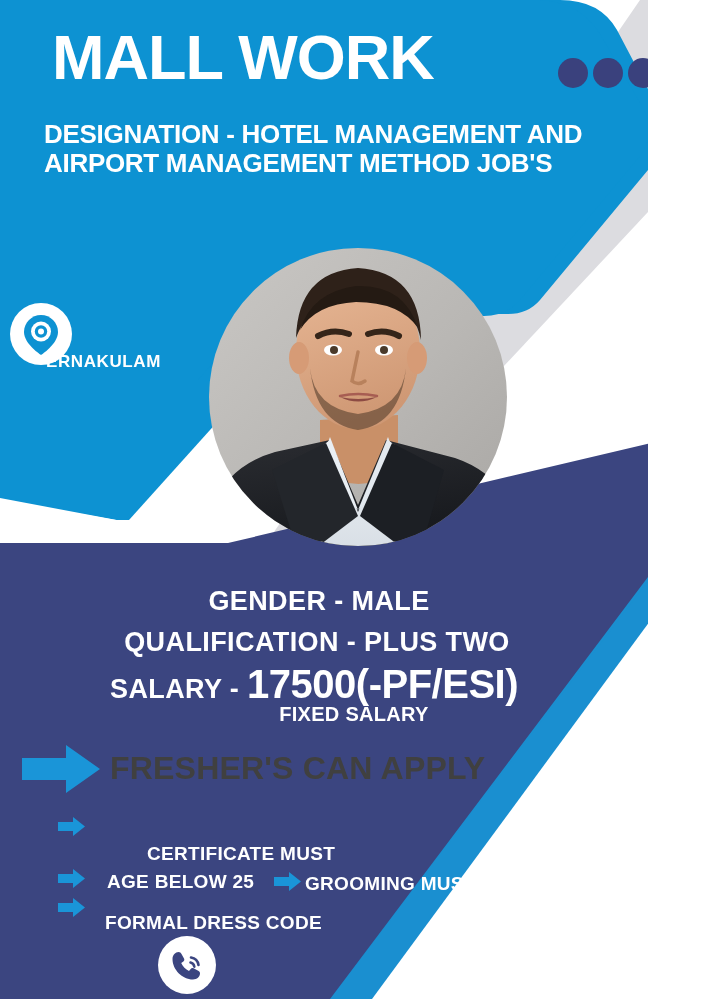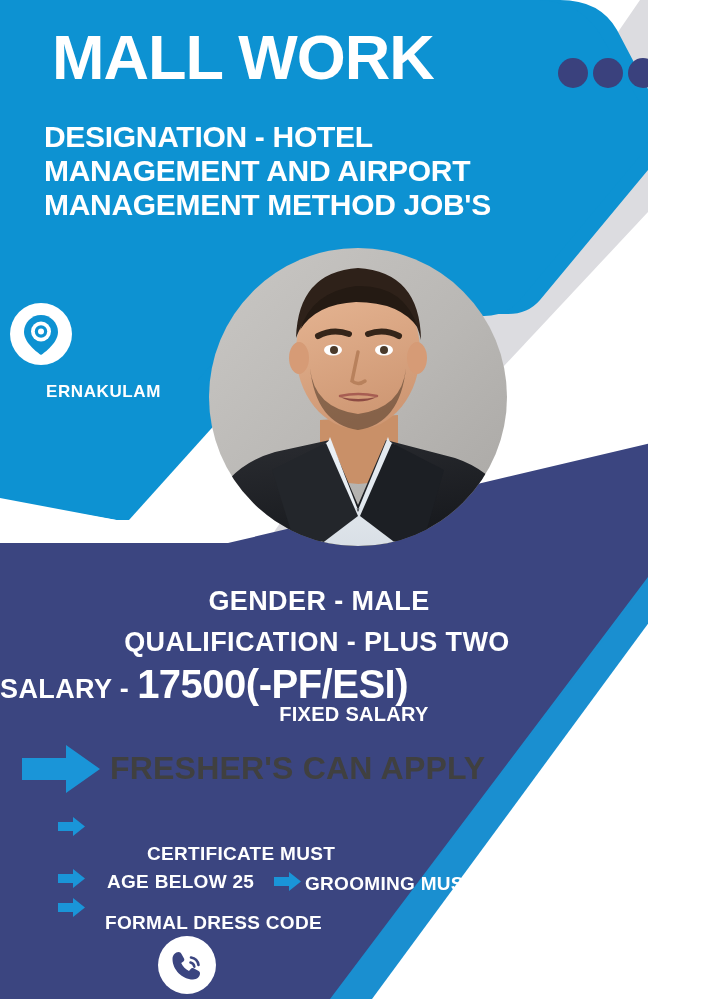--- a/index.html
+++ b/index.html
@@ -37,38 +37,38 @@
     line-height: 1.0;
     white-space: nowrap;
     font-stretch: condensed;
   }
   .subtitle {
     position: absolute;
     left: 44px;
     top: 120px;
     width: 545px;
     color: #ffffff;
-    font-size: 30px;
+    font-size: 26px;
     font-weight: bold;
     line-height: 1.13;
     letter-spacing: -0.3px;
   }
 
   
   .loc-pin {
     position: absolute;
     left: 10px;
     top: 303px;
     width: 62px;
     height: 62px;
   }
   .loc-label {
     position: absolute;
     left: 46px;
-    top: 382px;
+    top: 352px;
     color: #ffffff;
     font-size: 17px;
     font-weight: bold;
     letter-spacing: 0.6px;
     white-space: nowrap;
   }
 
   
   .info-line {
     position: absolute;
@@ -90,20 +90,21 @@
     text-align: center;
     font-size: 27px;
     letter-spacing: 0.4px;
     padding-right: 22px;
     padding-left: 8px;
   }
   .salary-row {
     position: absolute;
     left: 0; right: 0;
     top: 662px;
+    text-align: center;
     padding-right: 20px;
     white-space: nowrap;
     color: #ffffff;
   }
   .salary-label {
     font-size: 27px;
     font-weight: bold;
     letter-spacing: 0.4px;
     vertical-align: baseline;
   }

